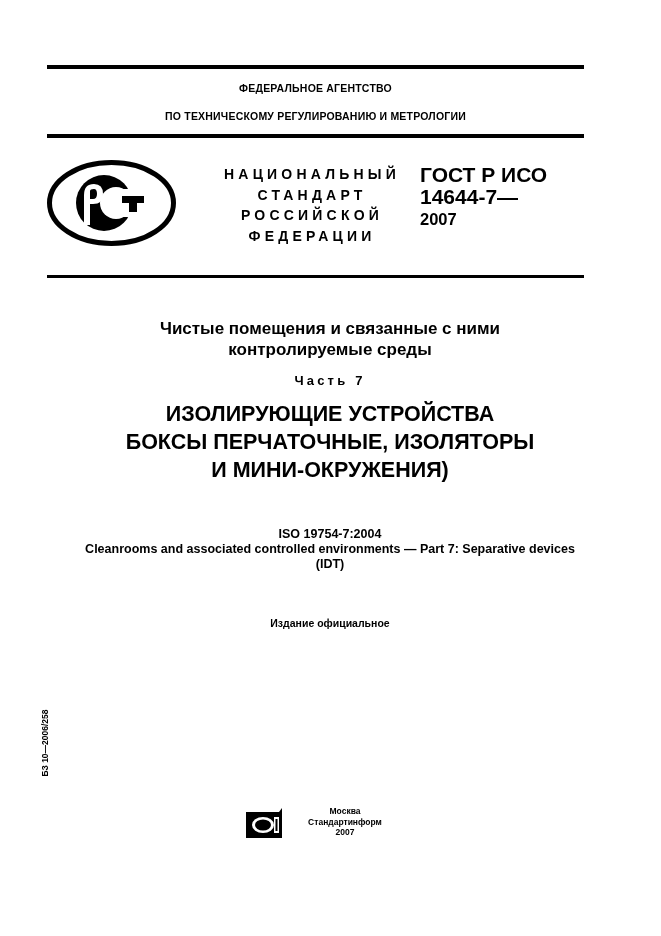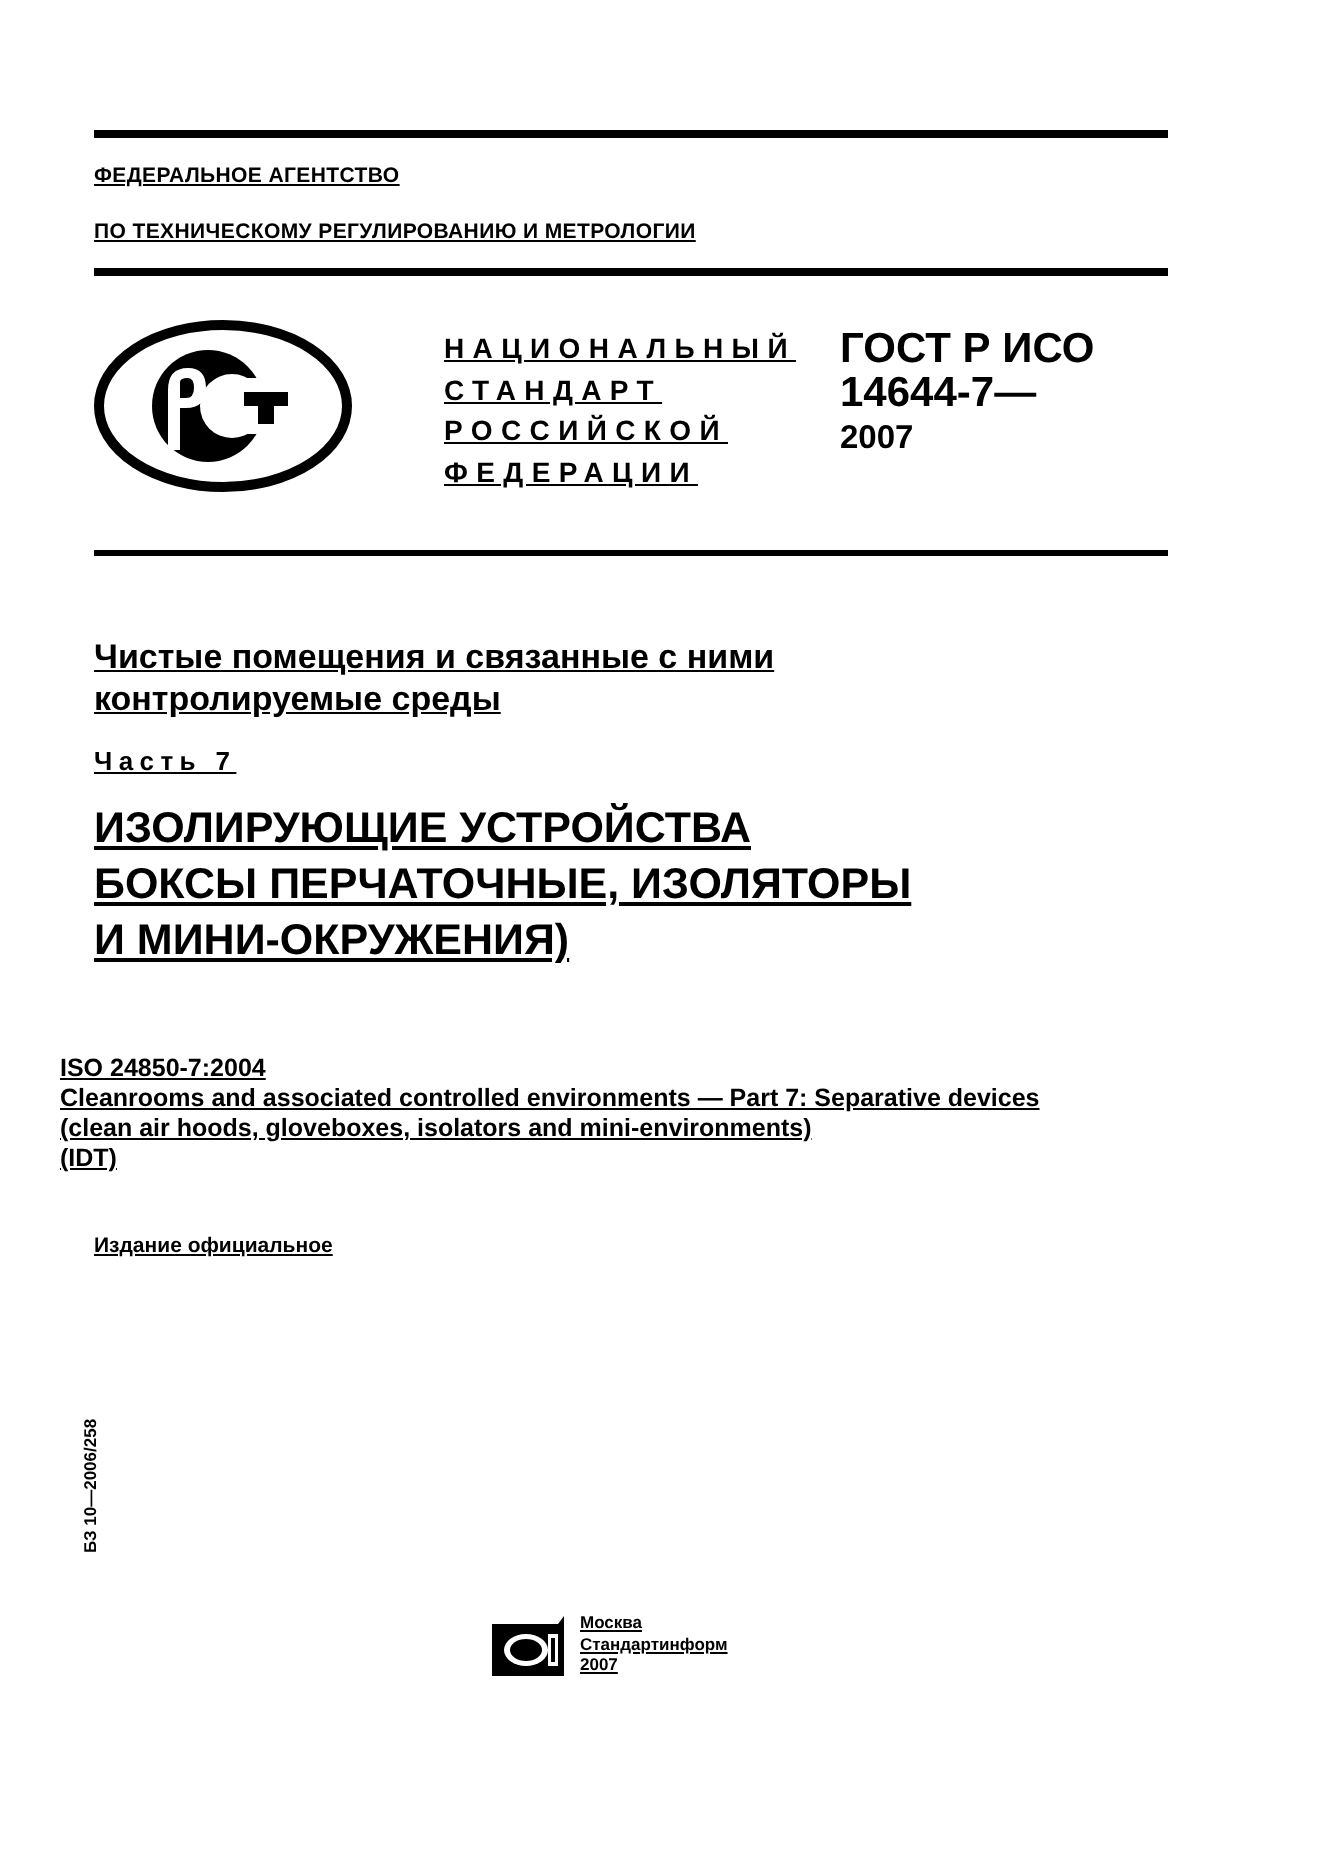--- a/index.html
+++ b/index.html
@@ -1,20 +1,20 @@
 <!DOCTYPE html>
 <html><head>
 <meta charset="utf-8">
 <style>
   html, body { margin: 0; padding: 0; background: #ffffff; }
   body { width: 661px; height: 936px; position: relative; overflow: hidden;
          font-family: "Liberation Sans", "DejaVu Sans", sans-serif; color: #000; }
   .abs { position: absolute; }
   .rule { position: absolute; left: 47px; width: 537px; background: #000; }
-  .center { font-weight: bold; text-decoration: underline; }
+  .center { text-align: center; font-weight: bold; }
   .agency { left: 47px; width: 537px; font-size: 10.5px; letter-spacing: 0.2px; }
   .natstd { left: 222px; width: 180px; font-size: 14px; letter-spacing: 4.2px; line-height: 20.5px; }
   .gost { left: 420px; font-size: 21px; font-weight: bold; line-height: 22px; }
   .gost .yr { font-size: 16.5px; }
   .subtitle { left: 47px; width: 566px; font-size: 17px; line-height: 21px; }
   .part { left: 47px; width: 566px; font-size: 13px; letter-spacing: 3.2px; }
   .maintitle { left: 47px; width: 566px; font-size: 21.5px; line-height: 28px; }
   .iso { left: 30px; width: 600px; font-size: 12.5px; line-height: 15px; }
   .official { left: 47px; width: 566px; font-size: 10.5px; }
   .vert { left: 38px; top: 738px; width: 100px; font-size: 8.5px; font-weight: bold;
@@ -67,23 +67,22 @@
 
 <div class="abs center part" style="top:373px;">Часть 7</div>
 
 <div class="abs center maintitle" style="top:400px;">
   <div>ИЗОЛИРУЮЩИЕ УСТРОЙСТВА</div>
   <div>БОКСЫ ПЕРЧАТОЧНЫЕ, ИЗОЛЯТОРЫ</div>
   <div>И МИНИ-ОКРУЖЕНИЯ)</div>
 </div>
 
 <div class="abs center iso" style="top:527px;">
-  <div>ISO 24850-7:2004</div>
+  <div>ISO 19754-7:2004</div>
   <div>Cleanrooms and associated controlled environments — Part 7:  Separative devices</div>
-  <div>(clean air hoods, gloveboxes, isolators and mini-environments)</div>
   <div>(IDT)</div>
 </div>
 
 <div class="abs center official" style="top:617px;">Издание официальное</div>
 
 <div class="abs vert" style="left:-5px;">БЗ  10—2006/258</div>
 
 <div class="abs" style="left:246px;top:808px;width:38px;height:30px;">
   <svg width="38" height="30" viewBox="0 0 38 30">
     <path d="M0 4 L33 4 L36 0 L36 30 L0 30 Z" fill="#000"></path>

